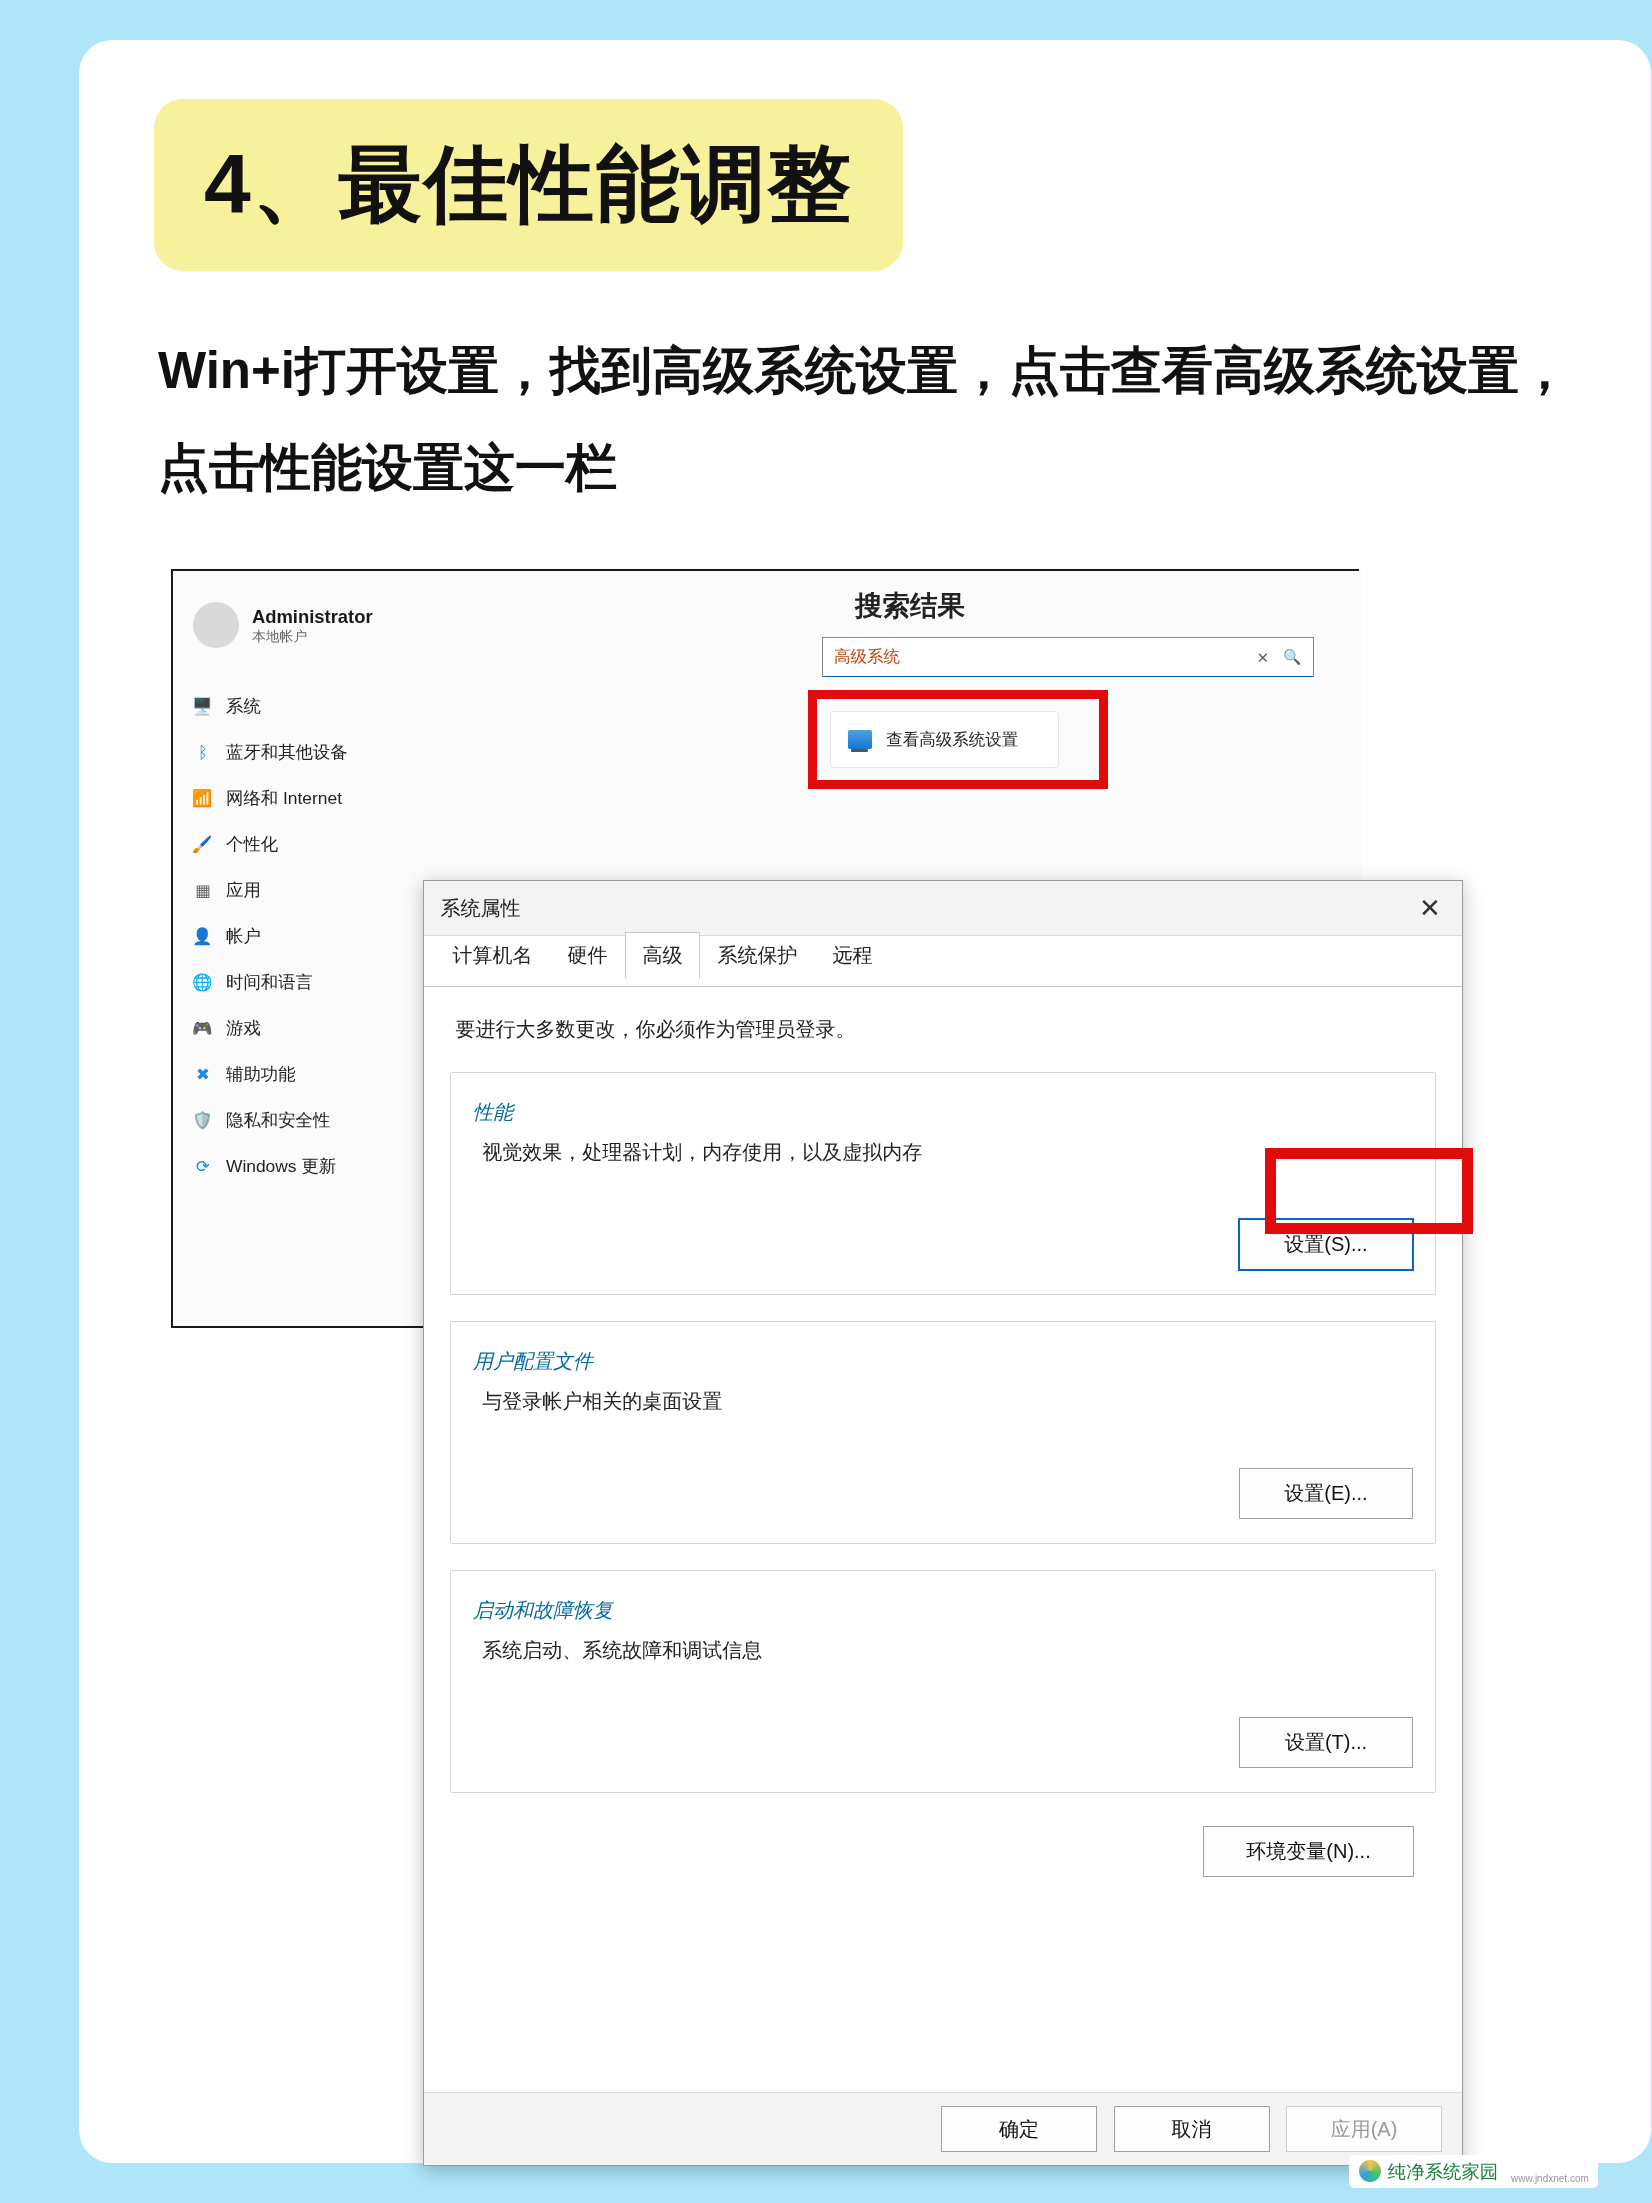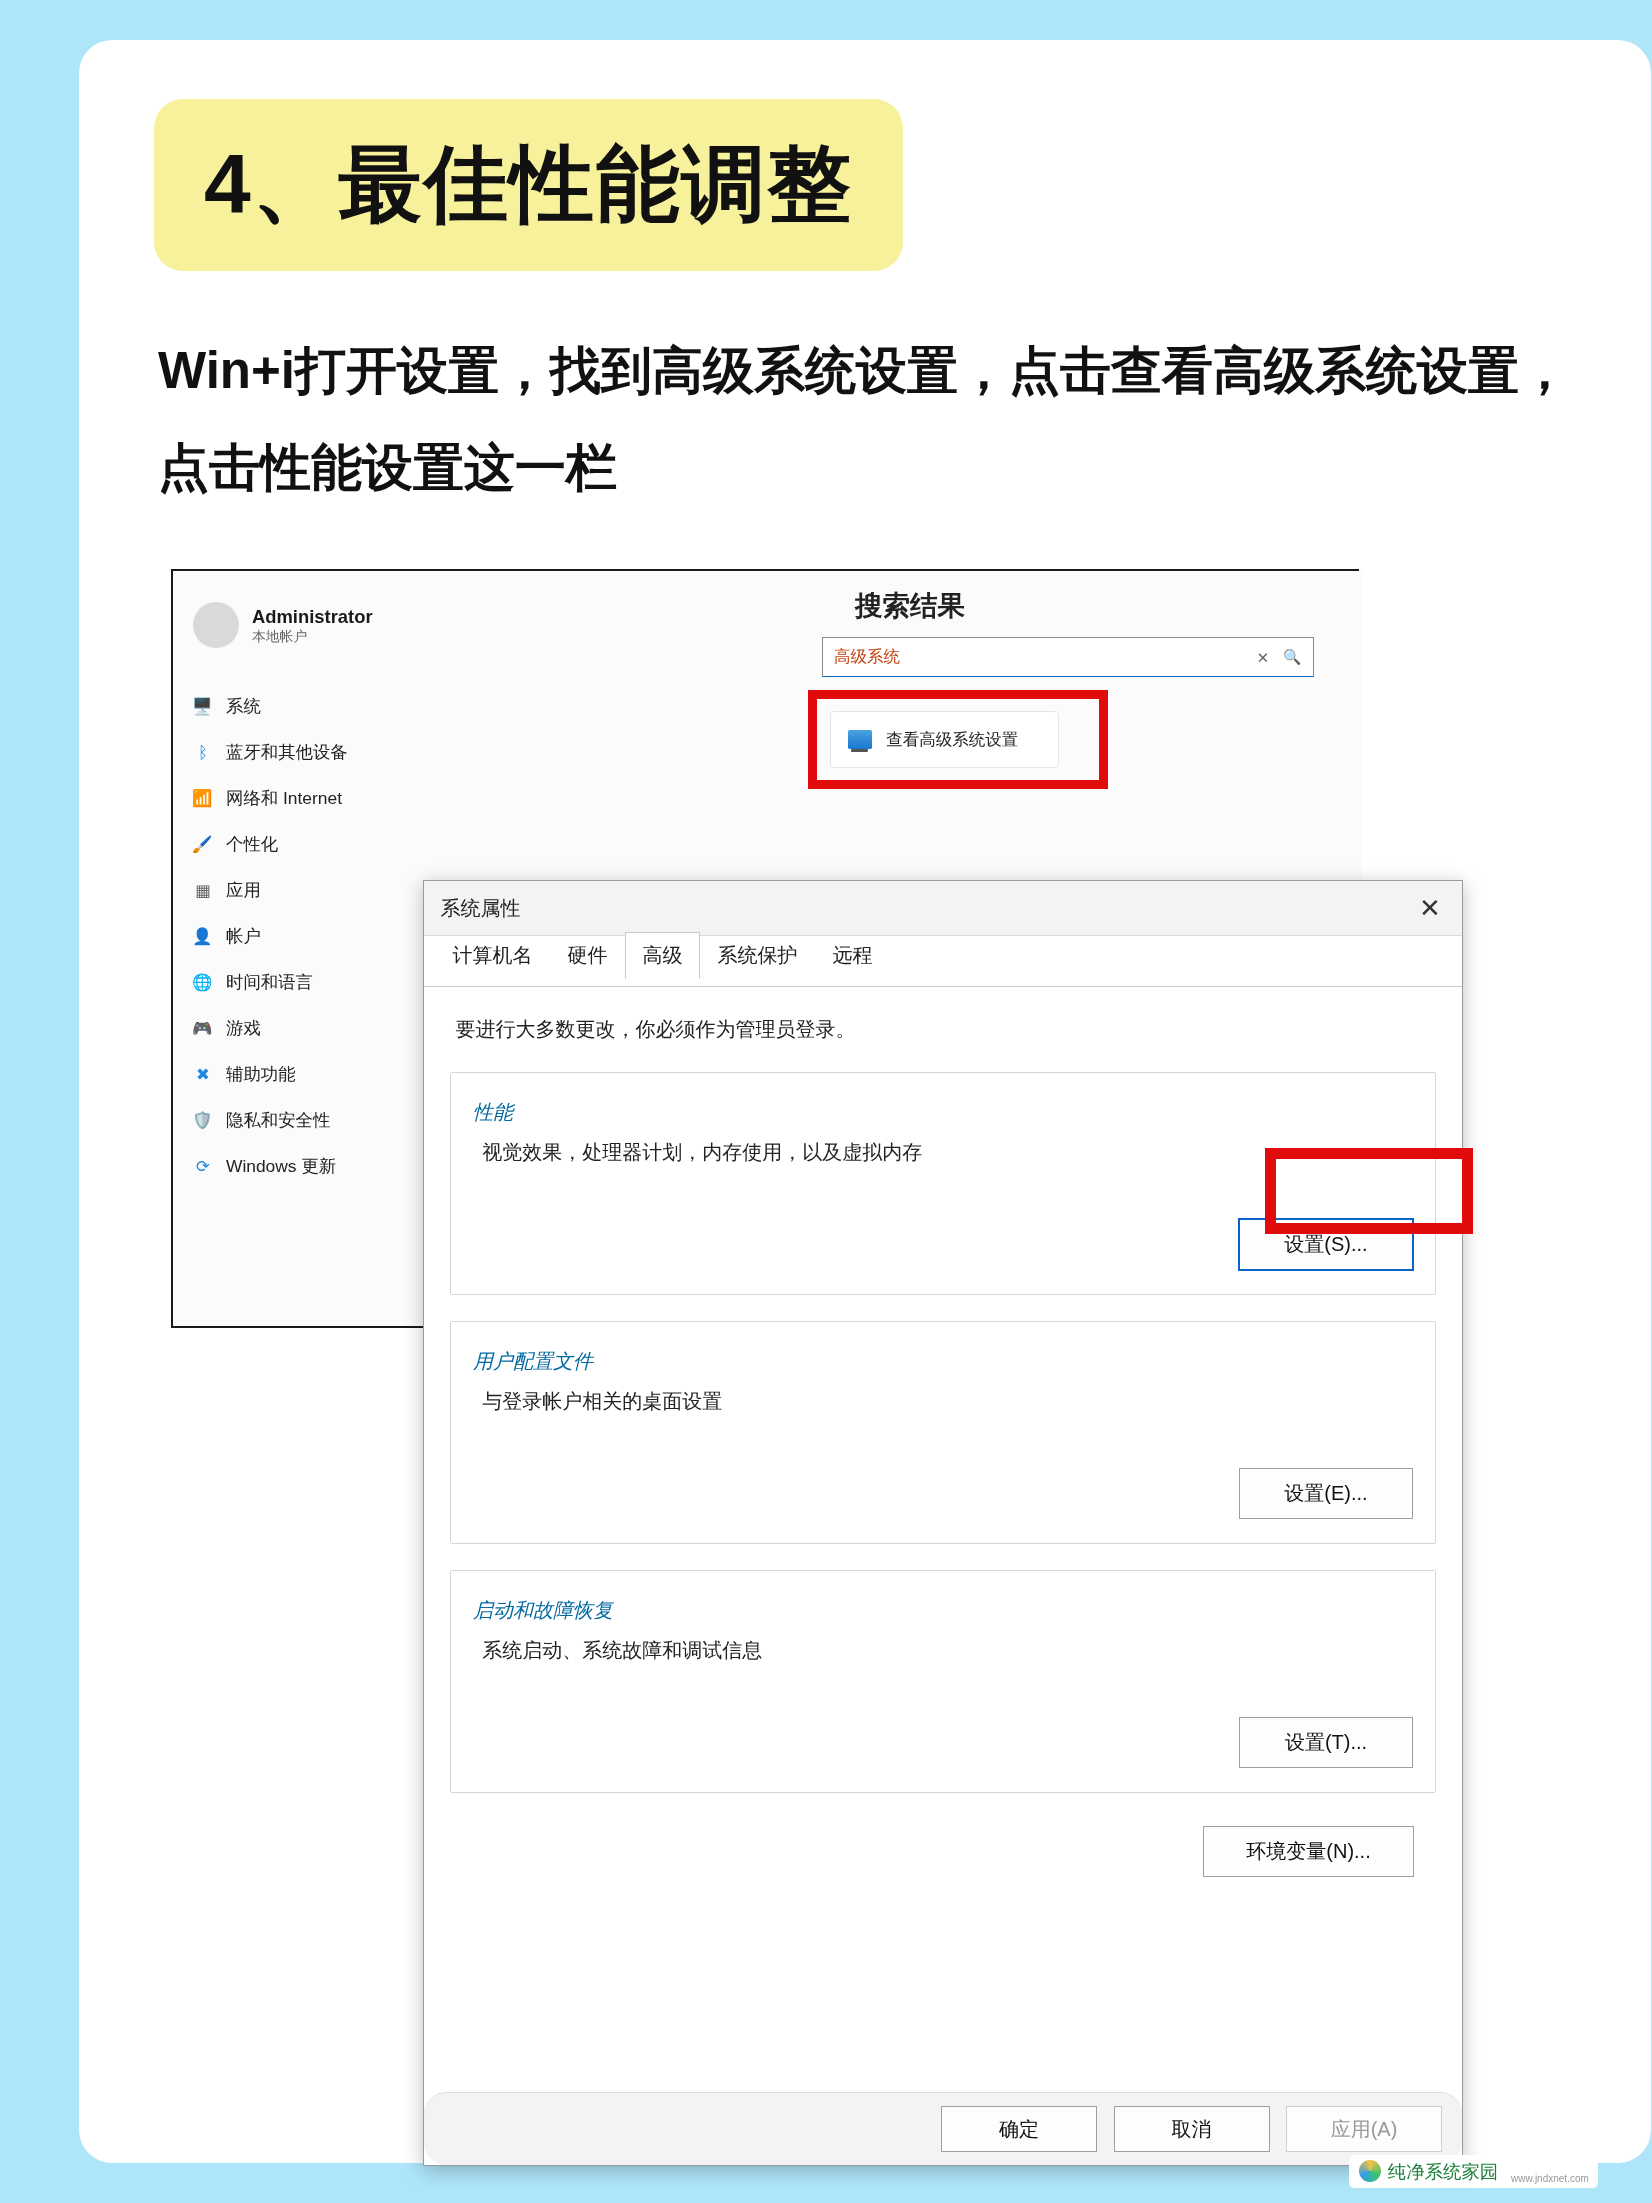--- a/index.html
+++ b/index.html
@@ -194,21 +194,21 @@
   .env-row {
     display:flex; justify-content:flex-end;
     padding:7.3px 22px 0 0;
   }
 
   .sp-footer {
     position:absolute; left:0; right:0; bottom:0;
     height:73px; background:#f3f3f3;
     border-top:0.9px solid #dcdcdc;
     display:flex; align-items:center; justify-content:flex-end;
-    gap:16.5px; padding:16px 20px;border-radius:22px;
+    gap:16.5px; padding:16px 20px;
   }
   .sp-fbtn {
     width:156px; height:46px;
     background:#fdfdfd; border:0.9px solid #9f9f9f;
     font-size:20px; color:#111;
     display:flex; align-items:center; justify-content:center;
     cursor:pointer;
   }
   .sp-fbtn.disabled { color:#999; border-color:#cfcfcf; cursor:default; }
 

